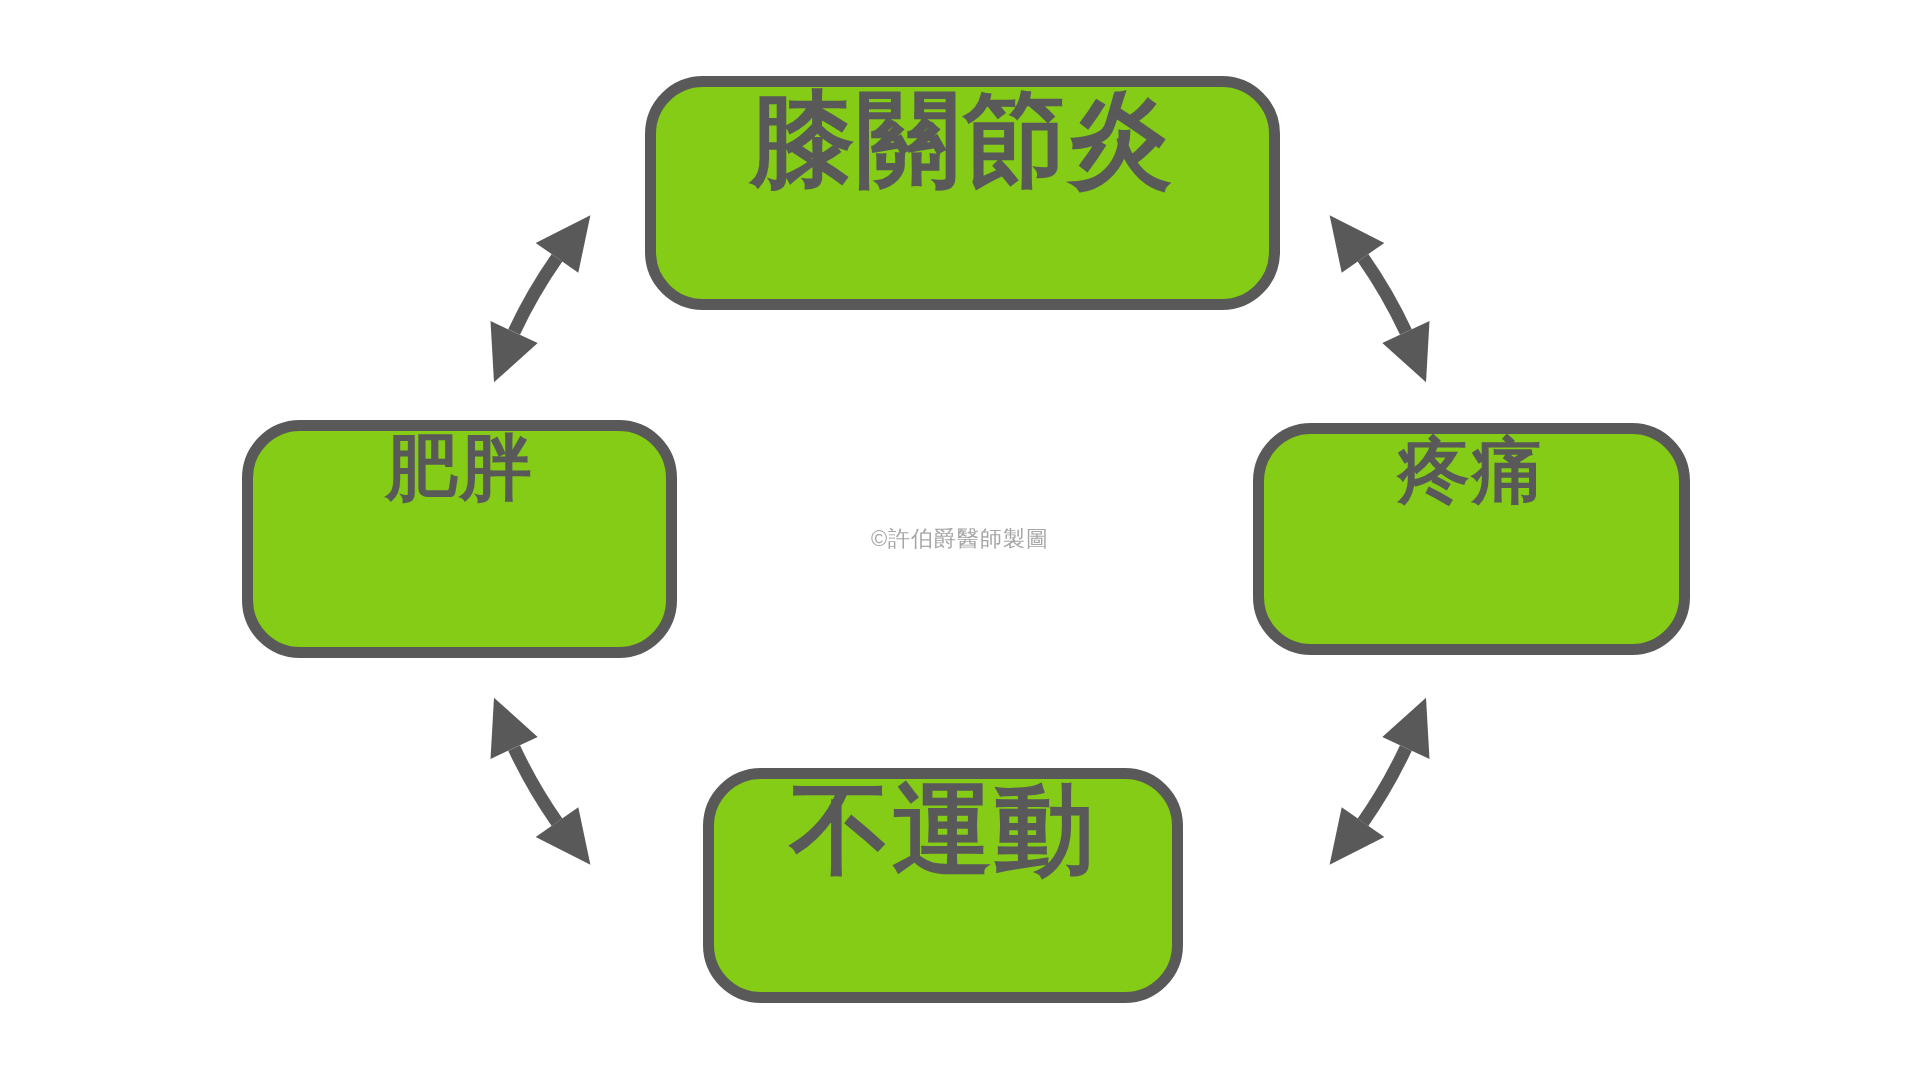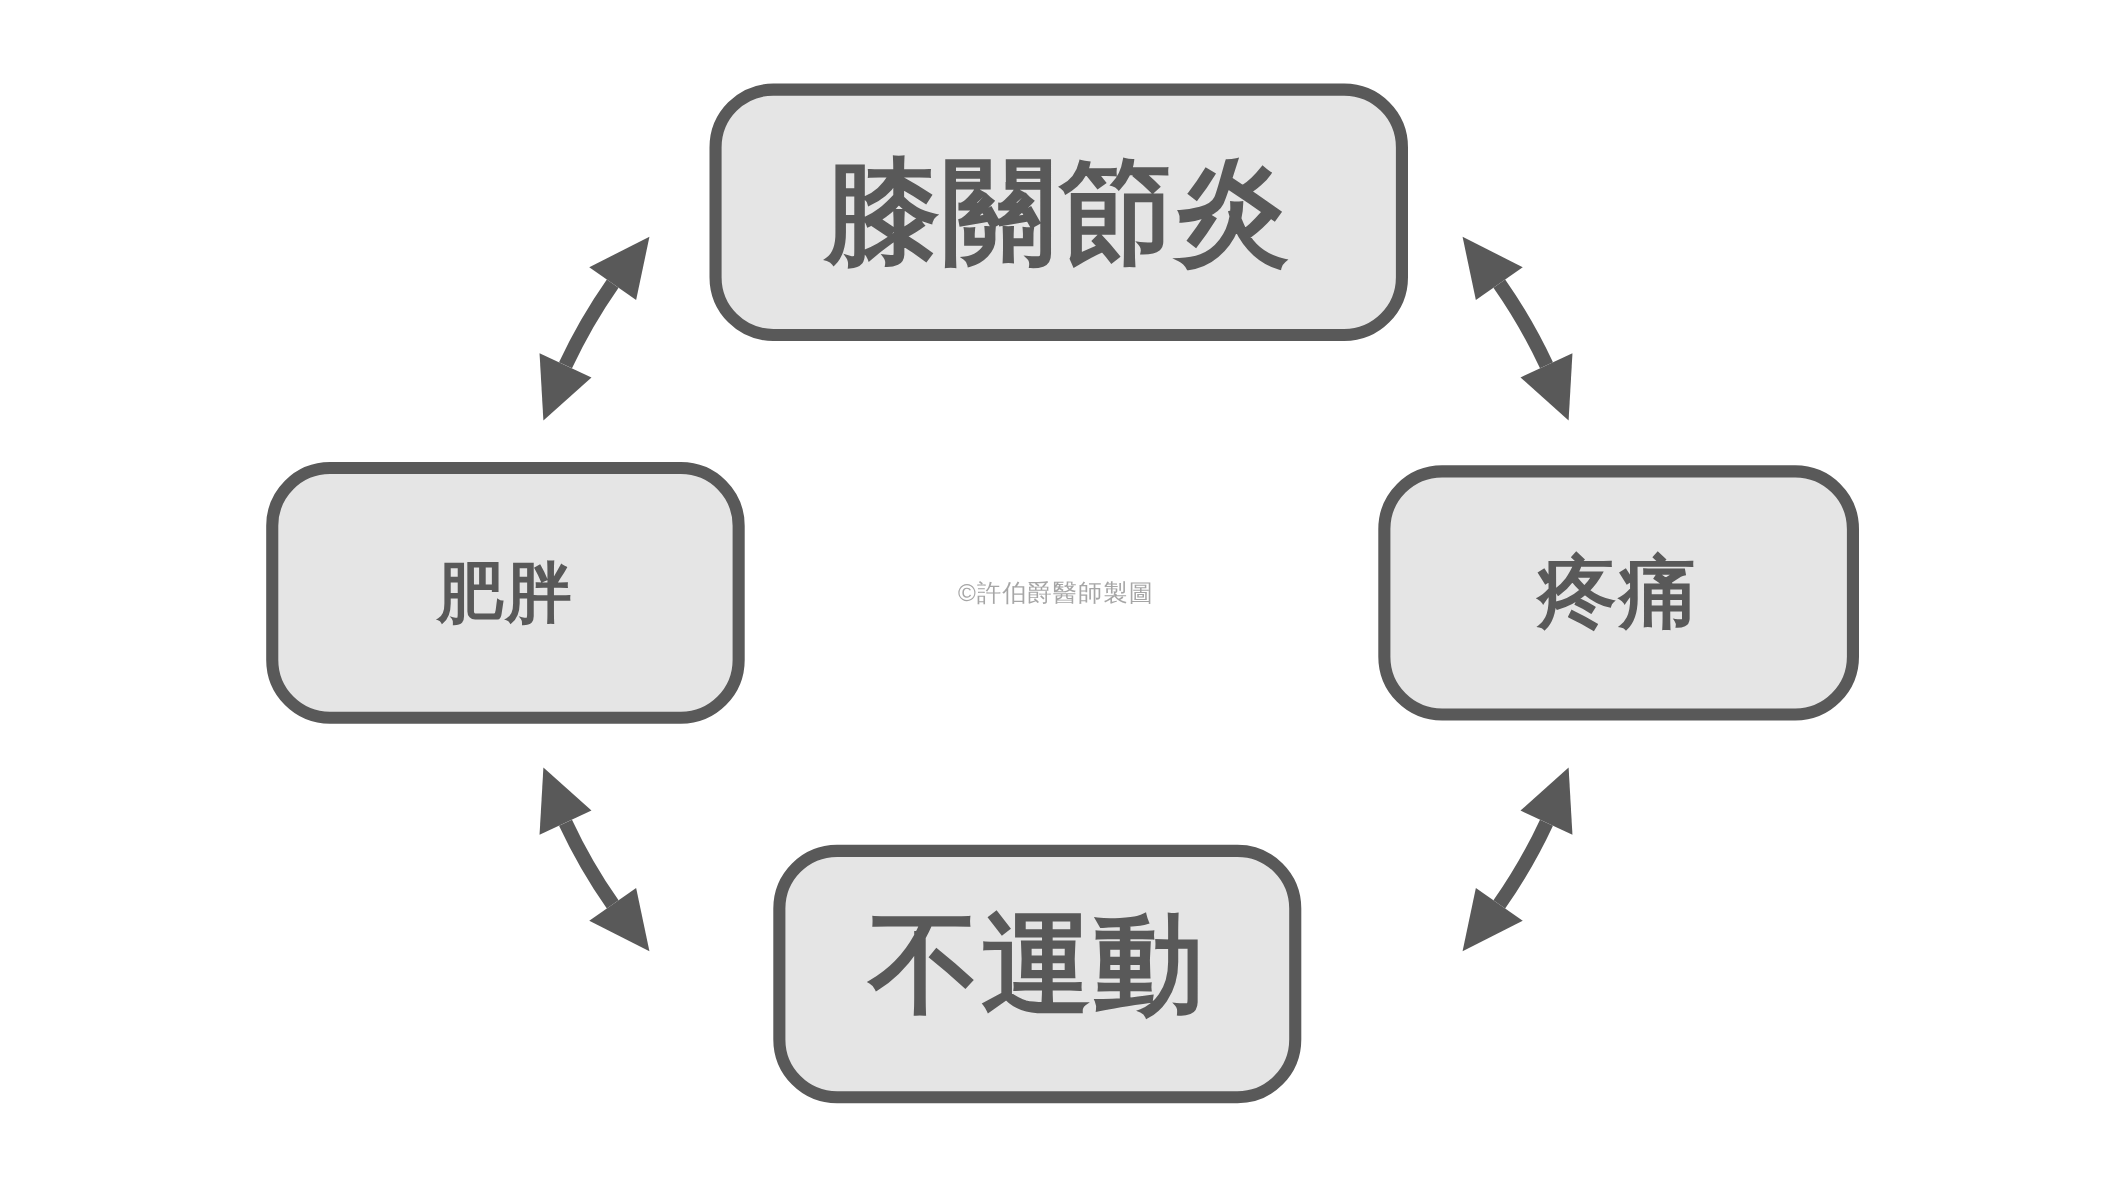--- a/index.html
+++ b/index.html
@@ -13,33 +13,33 @@
     width: 1920px;
     height: 1080px;
     background: #ffffff;
     overflow: hidden;
   }
   .node {
     position: absolute;
     box-sizing: border-box;
     border: 11px solid #595959;
     border-radius: 58px;
-    background: #e5e5e5;
+    background: #84cc16;
     display: flex;
-    align-items: center;
+    align-items: flex-start;
     justify-content: center;
     color: #595959;
     font-weight: bold;
     letter-spacing: 2px;
     line-height: 1;
   }
   .node-top    { left: 645px;  top: 76px;  width: 635px; height: 234px; font-size: 104px; }
-  .node-left   { left: 242px;  top: 420px; width: 435px; height: 238px; font-size: 60px; }
+  .node-left   { left: 242px;  top: 420px; width: 435px; height: 238px; font-size: 72px; }
   .node-right  { left: 1253px; top: 423px; width: 437px; height: 232px; font-size: 72px; }
-  .node-bottom { left: 703px;  top: 768px; width: 480px; height: 235px; font-size: 100px; font-family: Liberation Mono, monospace; }
+  .node-bottom { left: 703px;  top: 768px; width: 480px; height: 235px; font-size: 100px; }
   .watermark {
     position: absolute;
     left: 960px;
     top: 539px;
     transform: translate(-50%, -50%);
     font-size: 22px;
     color: #a6a6a6;
     letter-spacing: 1px;
     white-space: nowrap;
   }

